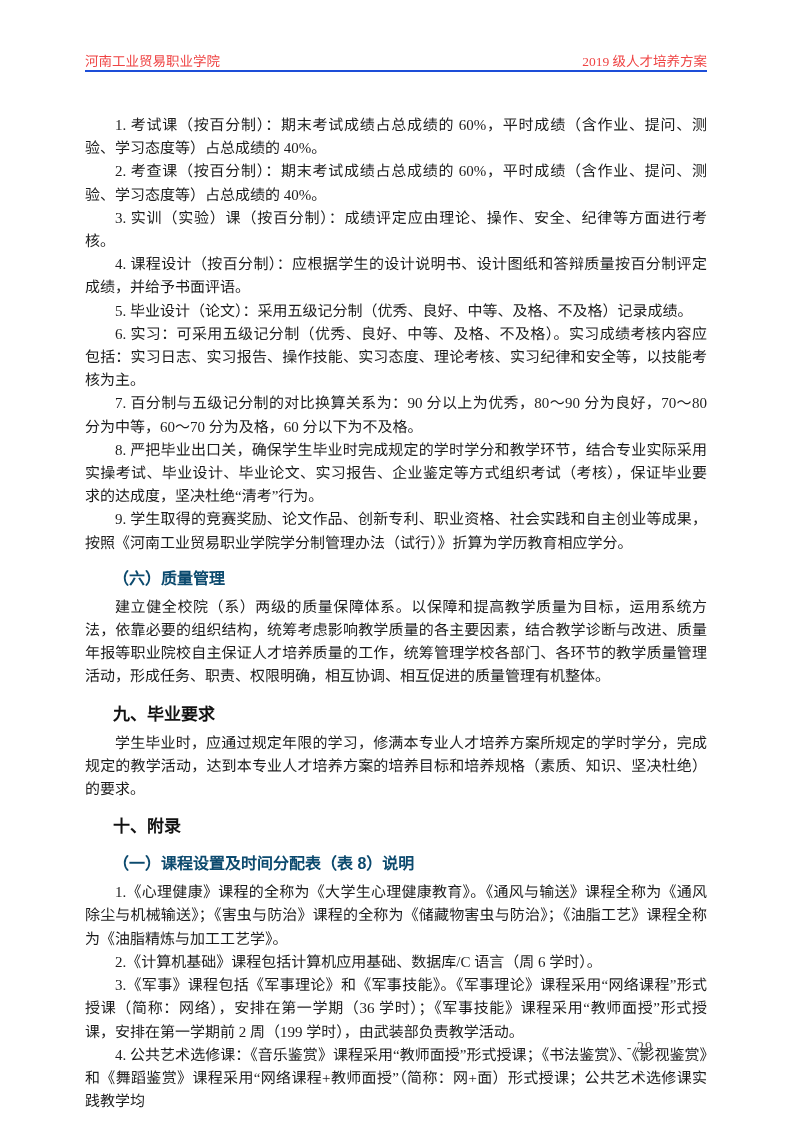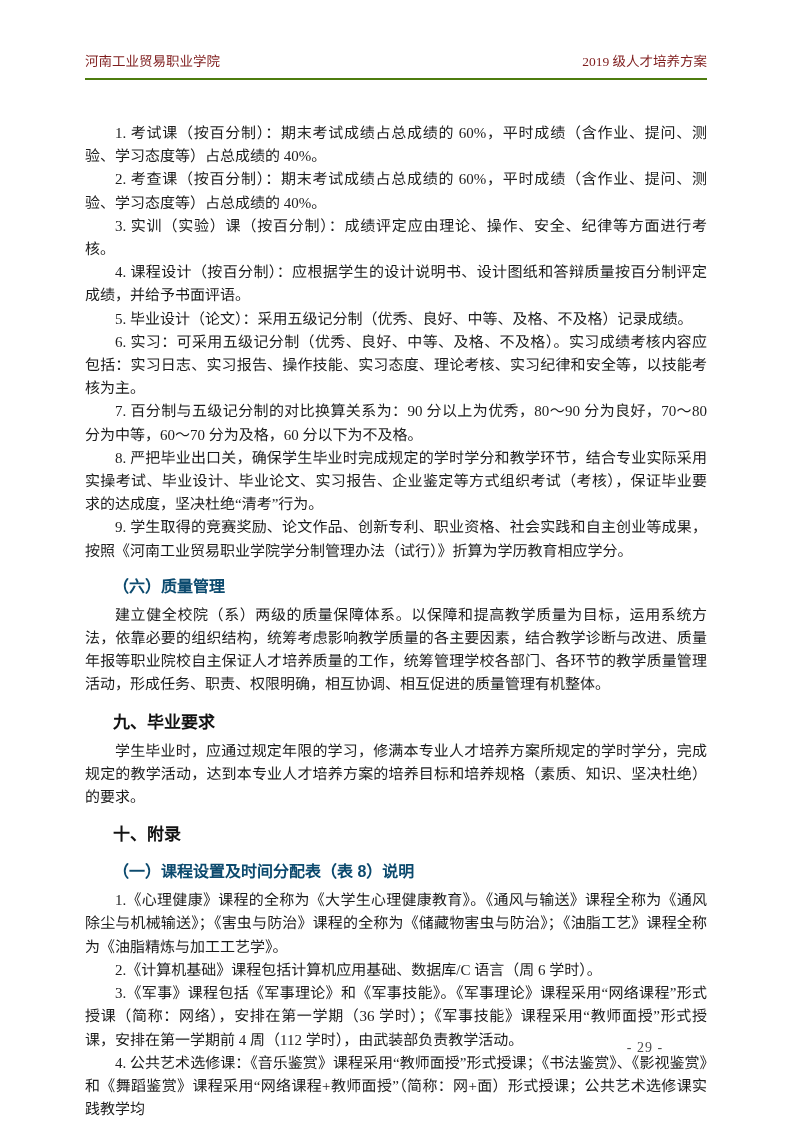--- a/index.html
+++ b/index.html
@@ -20,23 +20,22 @@
     position: absolute;
     left: 85px;
     top: 50px;
     width: 622px;
   }
   .doc-header {
     display: flex;
     justify-content: space-between;
     align-items: flex-end;
     font-size: 13.5px;
-    color: #7f1d1d;
-    padding-bottom: 8px;
-    border-bottom: 2px solid #4d7c0f;
+    color: #ef4444;
+    border-bottom: 2px solid #1d4ed8;
   }
   .doc-body {
     padding-top: 42px;
     font-size: 15px;
     line-height: 23.2px;
     text-align: justify;
   }
   .para {
     margin: 0;
     text-indent: 2em;
@@ -99,21 +98,21 @@
       <p class="para">建立健全校院（系）两级的质量保障体系。以保障和提高教学质量为目标，运用系统方法，依靠必要的组织结构，统筹考虑影响教学质量的各主要因素，结合教学诊断与改进、质量年报等职业院校自主保证人才培养质量的工作，统筹管理学校各部门、各环节的教学质量管理活动，形成任务、职责、权限明确，相互协调、相互促进的质量管理有机整体。</p>
 
       <h2 class="heading-l1 gap-after">九、毕业要求</h2>
       <p class="para">学生毕业时，应通过规定年限的学习，修满本专业人才培养方案所规定的学时学分，完成规定的教学活动，达到本专业人才培养方案的培养目标和培养规格（素质、知识、坚决杜绝）的要求。</p>
 
       <h2 class="heading-l1">十、附录</h2>
       <h3 class="heading-l2">（一）课程设置及时间分配表（表 8）说明</h3>
 
       <p class="para">1.《心理健康》课程的全称为《大学生心理健康教育》。《通风与输送》课程全称为《通风除尘与机械输送》；《害虫与防治》课程的全称为《储藏物害虫与防治》；《油脂工艺》课程全称为《油脂精炼与加工工艺学》。</p>
       <p class="para">2.《计算机基础》课程包括计算机应用基础、数据库/C 语言（周 6 学时）。</p>
-      <p class="para">3.《军事》课程包括《军事理论》和《军事技能》。《军事理论》课程采用“网络课程”形式授课（简称：网络），安排在第一学期（36 学时）；《军事技能》课程采用“教师面授”形式授课，安排在第一学期前 4 周（112 学时），由武装部负责教学活动。</p>
+      <p class="para">3.《军事》课程包括《军事理论》和《军事技能》。《军事理论》课程采用“网络课程”形式授课（简称：网络），安排在第一学期（36 学时）；《军事技能》课程采用“教师面授”形式授课，安排在第一学期前 2 周（199 学时），由武装部负责教学活动。</p>
       <p class="para">4. 公共艺术选修课：《音乐鉴赏》课程采用“教师面授”形式授课；《书法鉴赏》、《影视鉴赏》和《舞蹈鉴赏》课程采用“网络课程+教师面授”（简称：网+面）形式授课；公共艺术选修课实践教学均</p>
     </main>
   </div>
 
   <footer class="doc-footer">
     <span>- 29 -</span>
   </footer>
 </div>
 
 </body></html>

